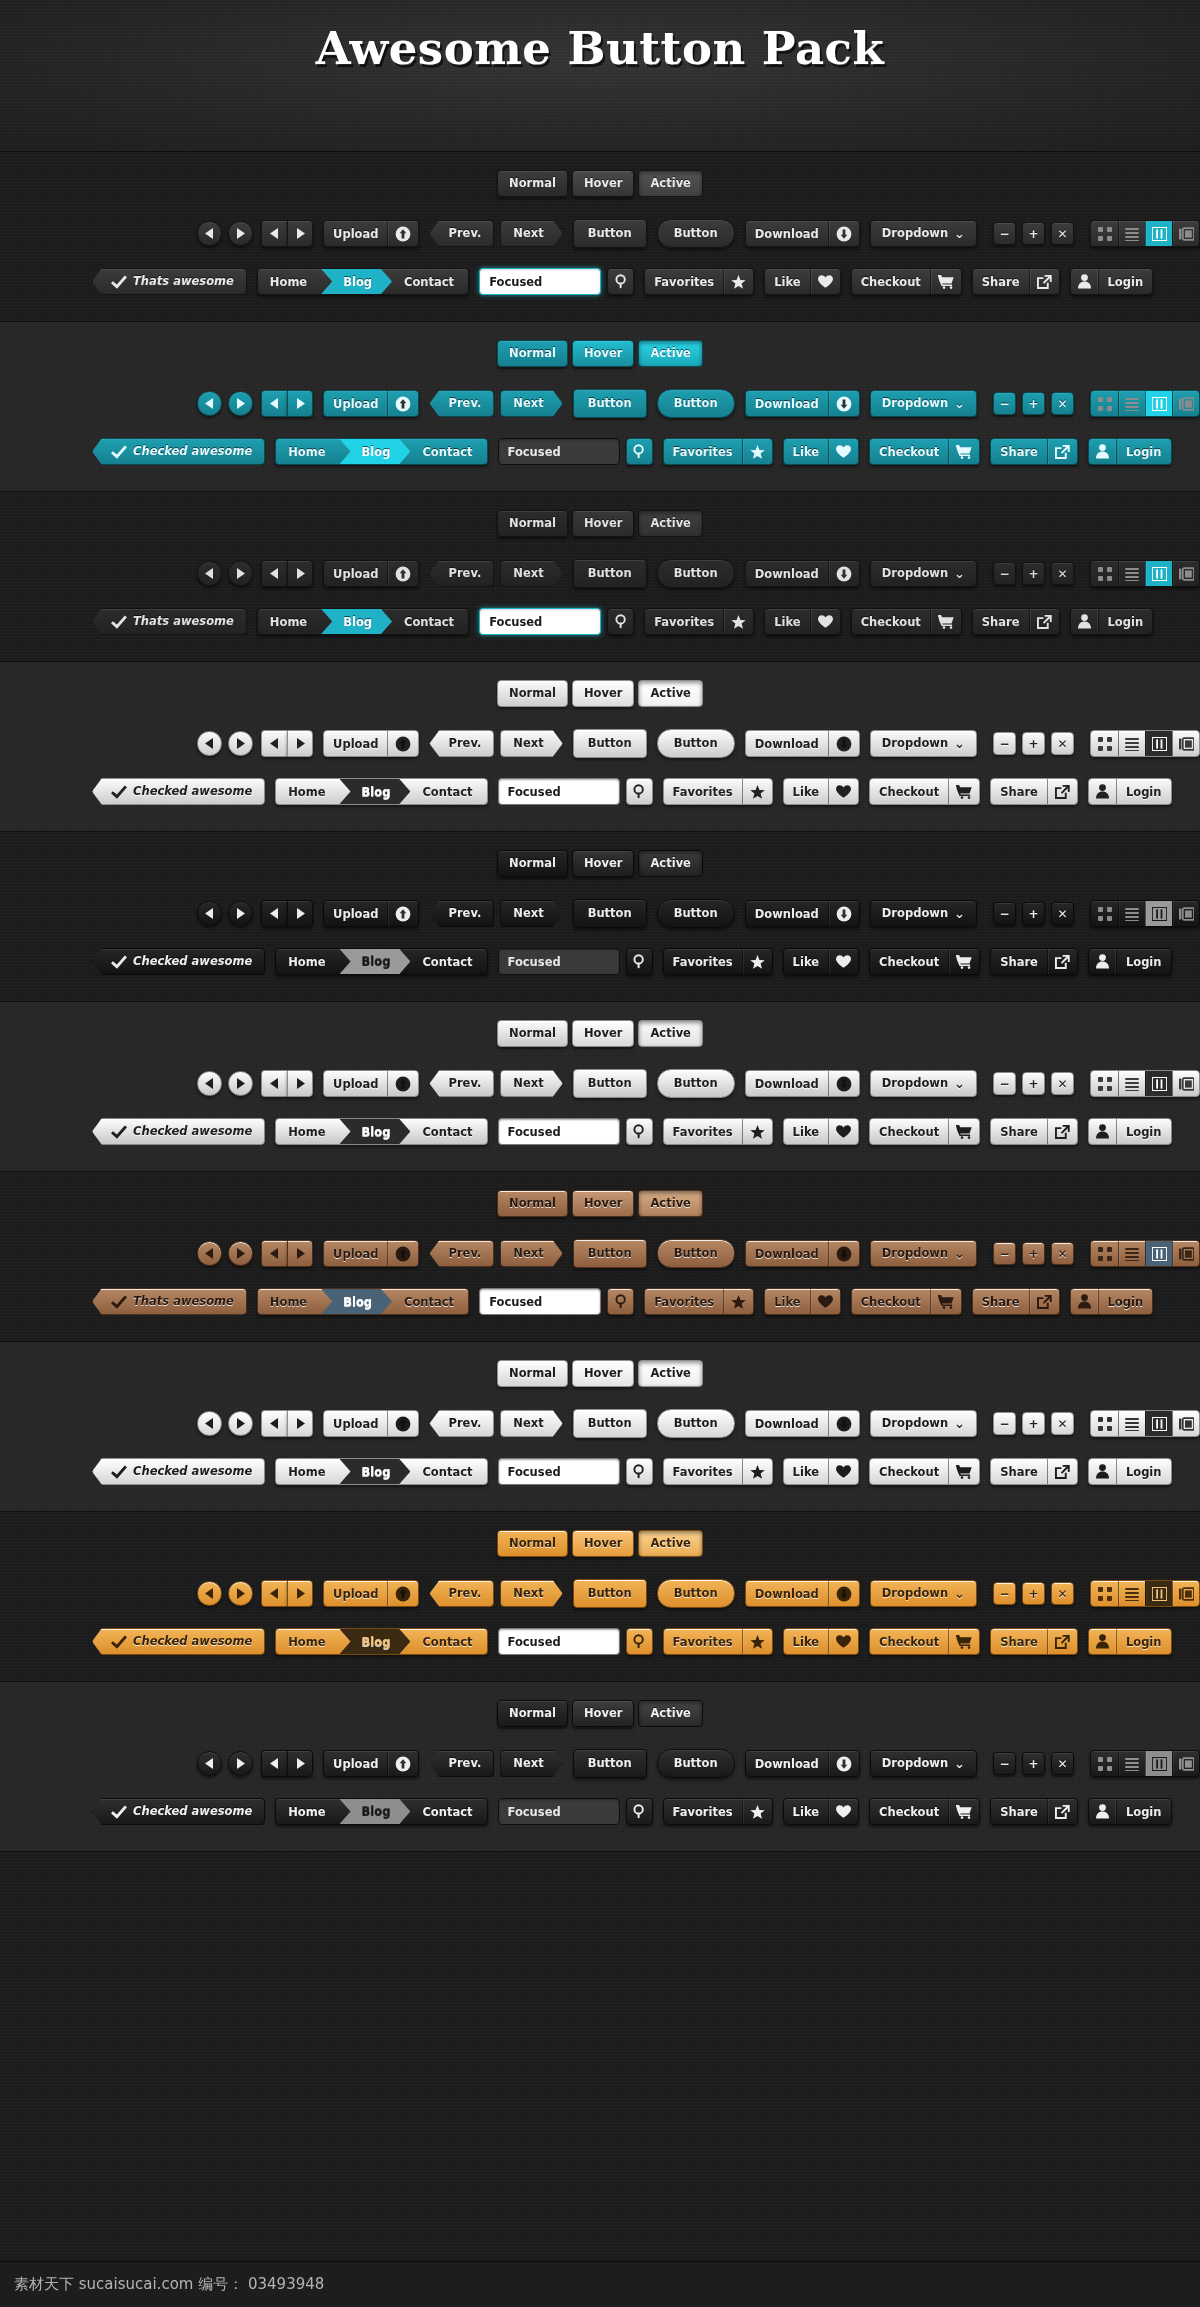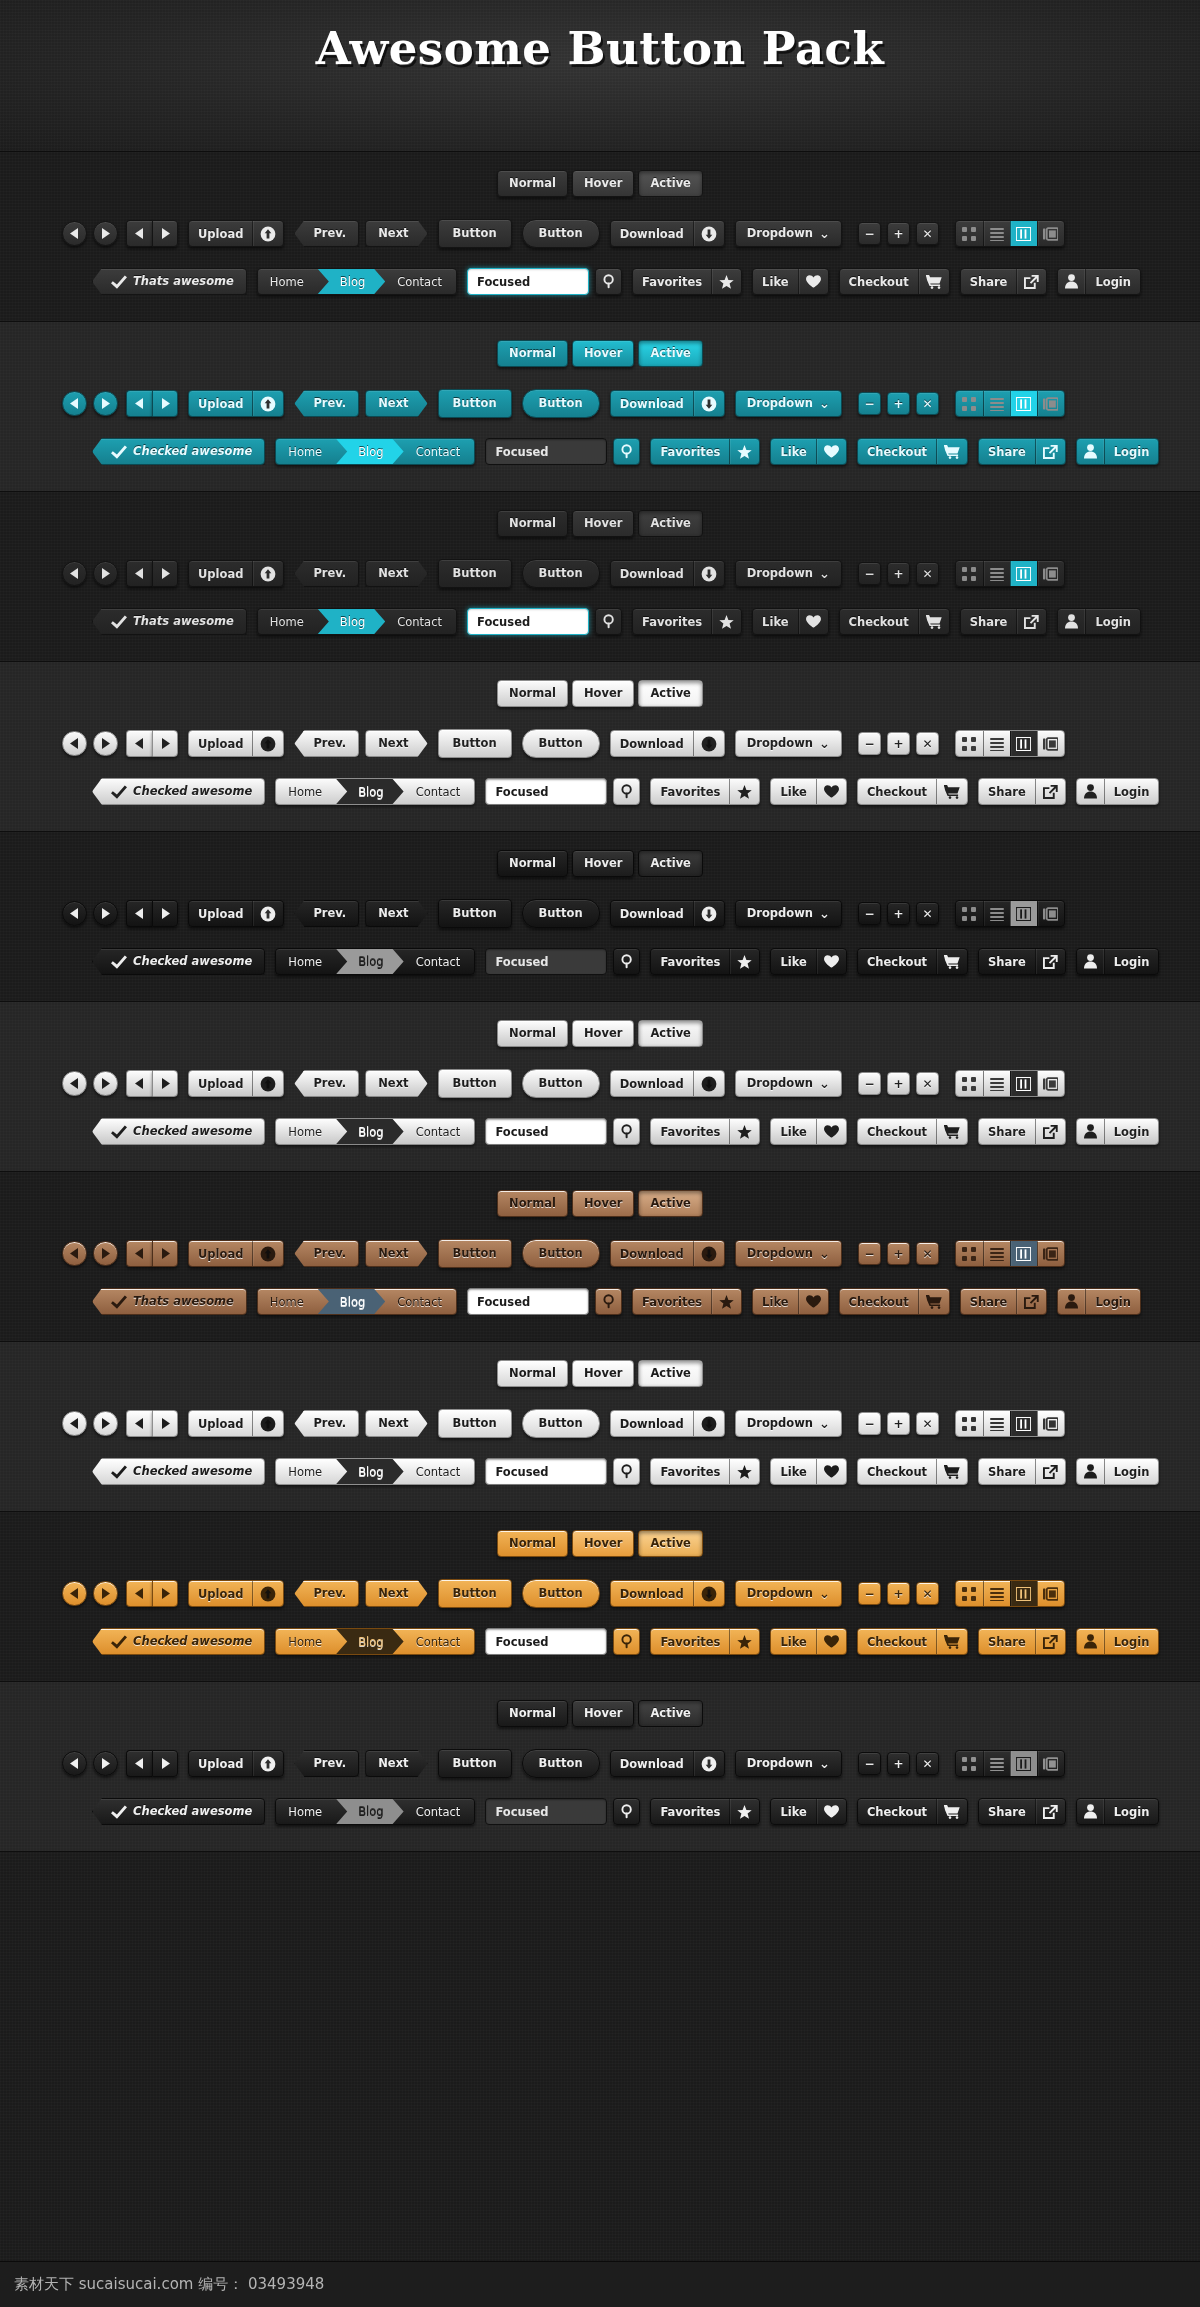--- a/index.html
+++ b/index.html
@@ -35,21 +35,21 @@
 
   
   .sec{ position:relative; width:1200px; border-bottom:1px solid #0e0e0e; }
   .sec.dark-a{ background:#1b1b1b; }
   .sec.dark-b{ background:#262626; }
   .sec .tex{ opacity:.9; }
   .inner{ position:relative; }
 
   .state-row{ display:flex; justify-content:center; gap:4px; padding-top:18px; }
   .ctl-row{ display:flex; align-items:center; padding-left:62px; gap:0; }
-  .row1{ padding-top:22px; }
+  .row1{ padding-top:22px;justify-content:flex-end; }
   .row2{ padding-top:20px; padding-bottom:26px; padding-left:92px; }
 
   
   .sec{
     --bg1:#3a3a3a; --bg2:#2b2b2b; --bd:#151515; --fg:#e8e8e8;
     --bgh1:#474747; --bgh2:#343434; --bga1:#4f4f4f; --bga2:#3c3c3c;
     --acc:#1fb2c6; --accfg:#ffffff; --seg:#333; --segfg:#8d8d8d;
     --shadow: 0 2px 3px rgba(0,0,0,.55), inset 0 1px 0 rgba(255,255,255,.09);
     --inpbg:#ffffff; --inpfg:#222; --inpbd:#1fb2c6;
   }
@@ -99,21 +99,21 @@
           box-shadow:inset 1px 0 0 rgba(255,255,255,.07); }
   .split.ic-first > .ic{ border-left:none; border-right:1px solid rgba(0,0,0,.45);
           box-shadow:inset -1px 0 0 rgba(255,255,255,.07); }
 
   
   .crumbs{ display:inline-flex; align-items:stretch; height:27px;
            border:1px solid var(--bd); border-radius:4px;
            background:linear-gradient(to bottom, var(--bg1), var(--bg2));
            box-shadow:var(--shadow); overflow:hidden; }
   .crumb{ display:inline-flex; align-items:center; padding:0 14px 0 18px;
-          font-family:"DejaVu Sans",sans-serif; font-size:11.5px; font-weight:normal;
+          font-family:"DejaVu Sans",sans-serif; font-size:11.5px; font-weight:bold;
           color:var(--fg); text-shadow:0 -1px 0 rgba(0,0,0,.6); position:relative; }
   .crumb:first-child{ padding-left:12px; }
   .crumb.sel{ background:var(--acc); color:var(--accfg);
               clip-path: polygon(0 0, calc(100% - 11px) 0, 100% 50%, calc(100% - 11px) 100%, 0 100%, 11px 50%);
               padding:0 20px 0 22px; margin-right:-10px; z-index:2; }
   .crumb.after-sel{ padding-left:22px; }
 
   
   .field{ width:122px; height:27px; border-radius:4px;
           background:var(--inpbg); color:var(--inpfg);

